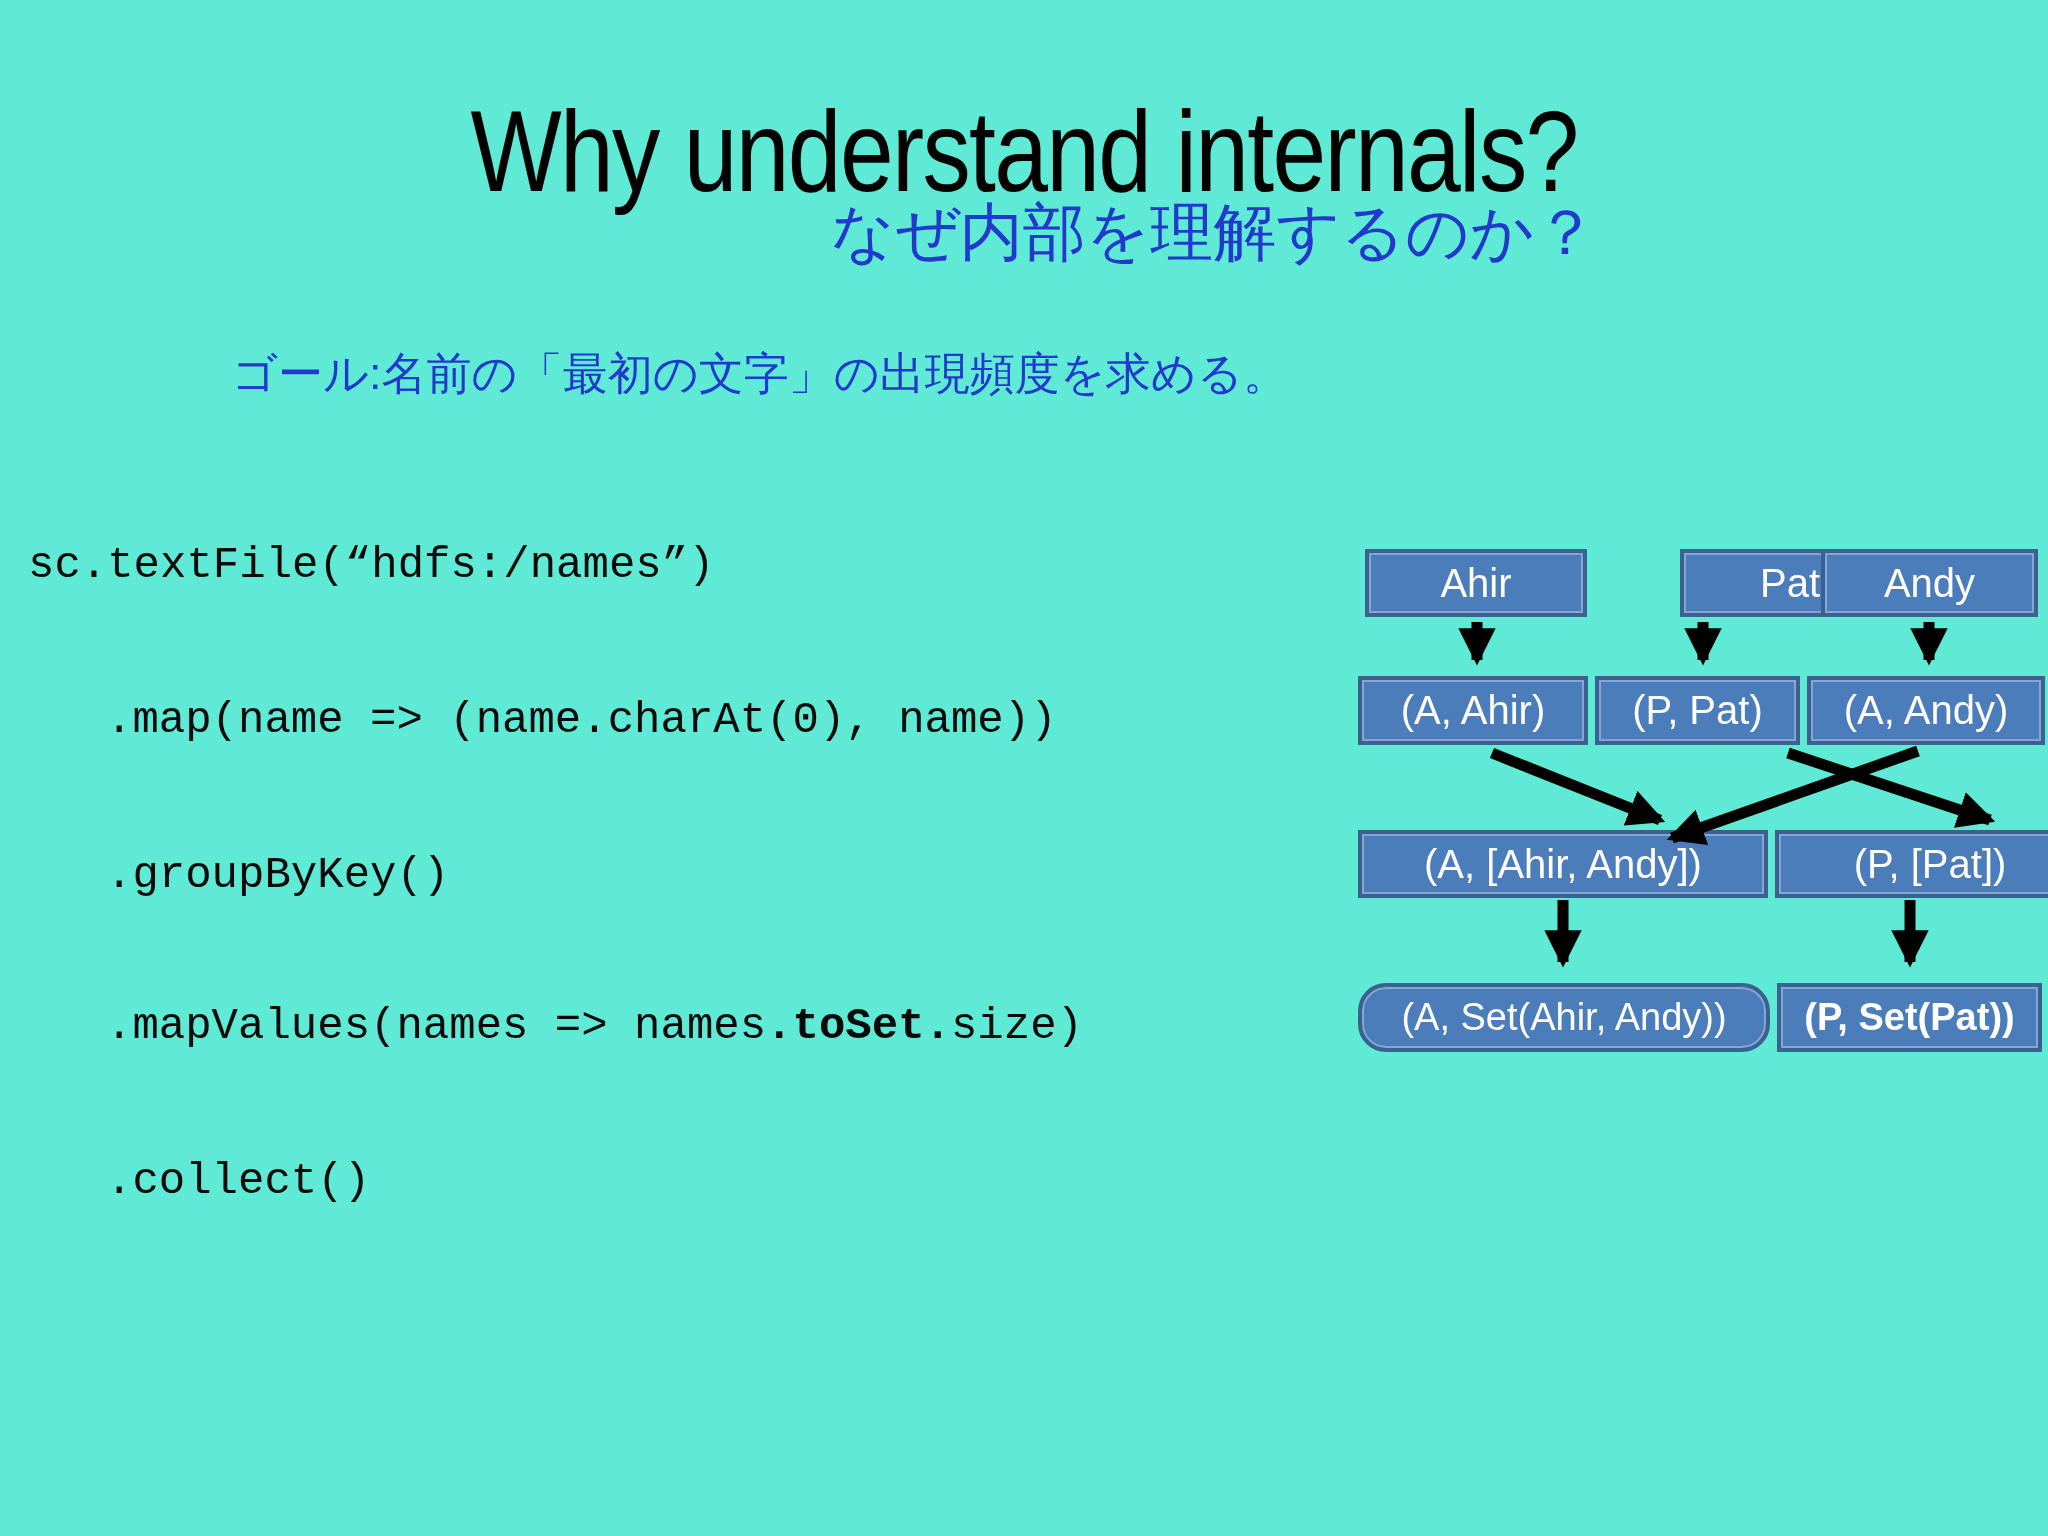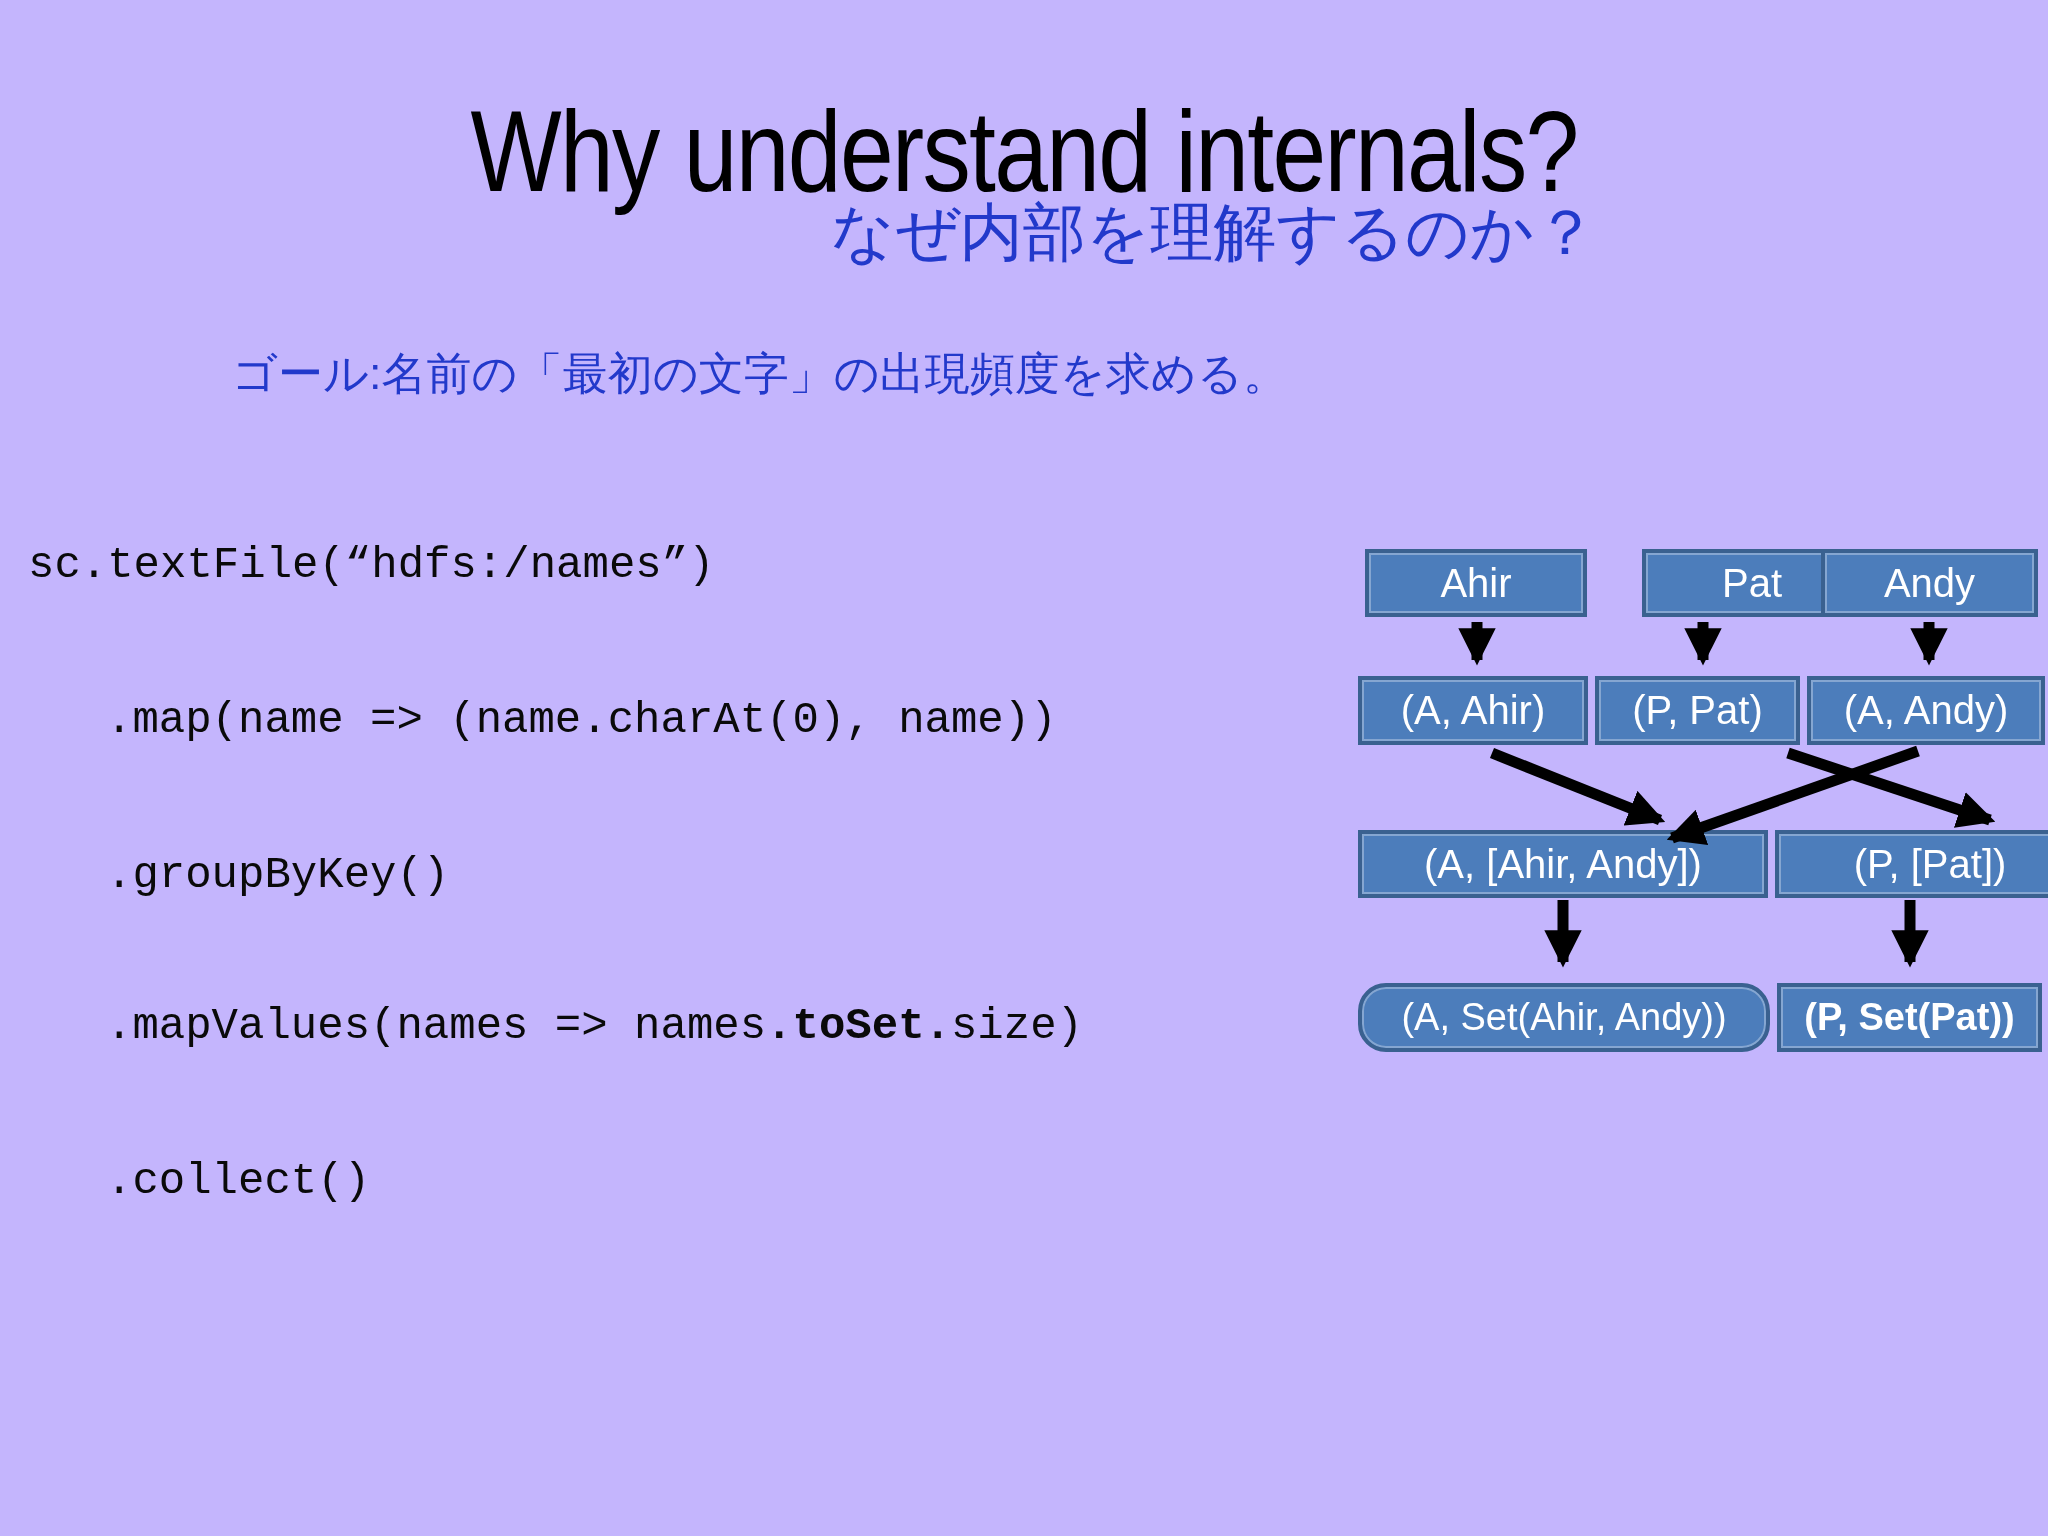--- a/index.html
+++ b/index.html
@@ -3,21 +3,21 @@
 <meta charset="utf-8">
 <style>
   * { margin:0; padding:0; box-sizing:border-box; }
   html,body { background:#ffffff; }
   body {
     width:2048px; height:1536px;
     font-family:"Liberation Sans", sans-serif;
     position:relative; overflow:hidden;
     color:#000;
   }
-  .slide { position:absolute; inset:0; background:#c4b5fd; }
+  .slide { position:absolute; inset:0; background:#5eead4; }
 
   
   .title {
     position:absolute; top:88px; left:0; width:2048px;
     text-align:center; font-size:115px; line-height:1.1; color:#000;
     white-space:nowrap;
   }
   .title .condense { display:inline-block; transform:scaleX(0.84); transform-origin:50% 50%; letter-spacing:-2px; }
   .subtitle {
     position:absolute; top:196px; left:190px; width:2048px;
@@ -55,21 +55,21 @@
     background:#4C7DBB;
     border:4px solid #3A6190;
     box-shadow: inset 0 0 0 2px rgba(255,255,255,0.32);
     color:#ffffff;
     display:flex; align-items:center; justify-content:center;
     font-size:40px; white-space:nowrap;
   }
   .dbox.small { font-size:38px; }
 
   #r1b1 { left:1365px; top:549px; width:222px; height:68px; }
-  #r1b2 { left:1642px; top:549px; width:220px; height:68px; }
+  #r1b2 { left:1680px; top:549px; width:220px; height:68px; }
   #r1b3 { left:1821px; top:549px; width:217px; height:68px; }
 
   #r2b1 { left:1358px; top:676px; width:230px; height:69px; }
   #r2b2 { left:1595px; top:676px; width:205px; height:69px; }
   #r2b3 { left:1807px; top:676px; width:238px; height:69px; }
 
   #r3b1 { left:1358px; top:830px; width:410px; height:68px; }
   #r3b2 { left:1775px; top:830px; width:310px; height:68px; }
 
   #r4b1 { left:1358px; top:983px; width:412px; height:69px;border-radius:28px; }

